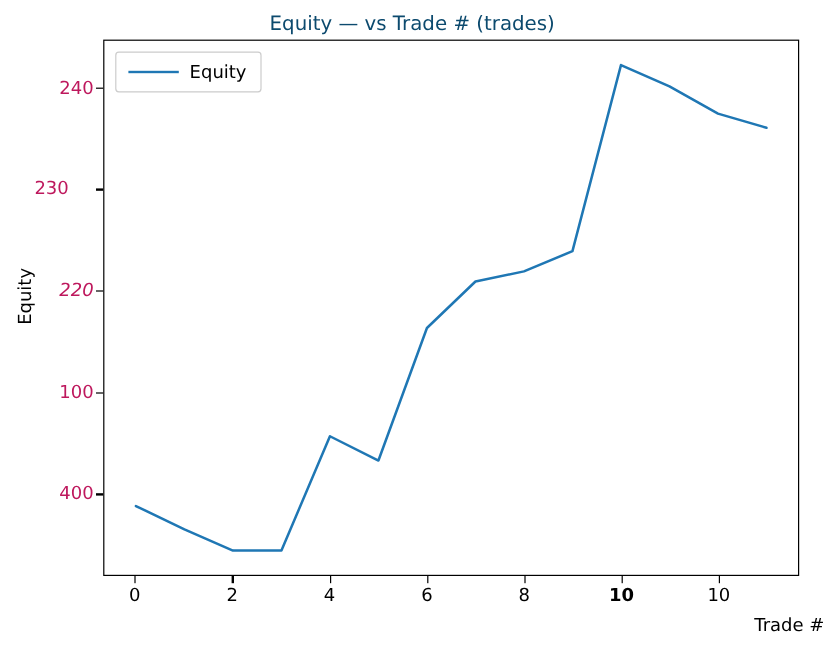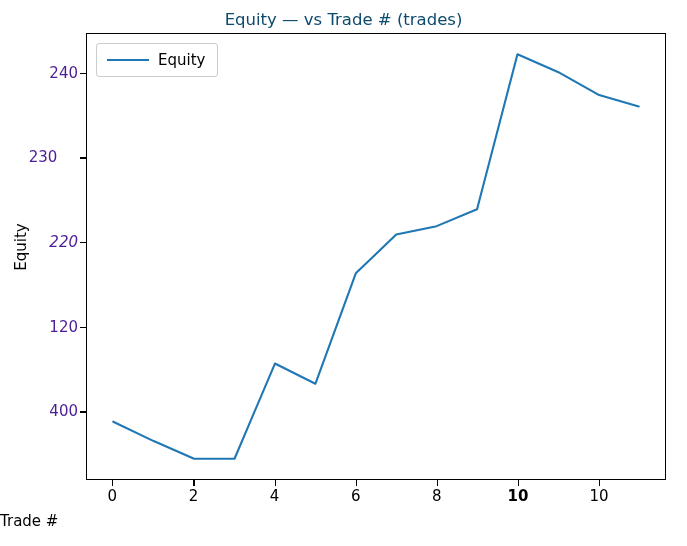--- a/index.html
+++ b/index.html
@@ -46,21 +46,21 @@
     width: 100%;
     height: 100%;
     display: block;
   }
   .ytick-label {
     position: absolute;
     right: 0;
     width: 70px;
     text-align: right;
     font-size: 15px;
-    color: #4c1d95;
+    color: #be185d;
     transform: translateY(-50%);
     white-space: nowrap;
   }
   #ytick-labels {
     position: absolute;
     left: 0;
     top: 0;
     width: 78px;
     height: 546px;
   }
@@ -86,21 +86,21 @@
     top: 480px;
     width: 1.1px;
     height: 6px;
     background: #000000;
   }
   #xaxis-label {
     position: absolute;
     left: 0;
     top: 512px;
     width: 687px;
-    text-align: left;
+    text-align: right;
     font-size: 15px;
     color: #000000;
   }
   #yaxis-label {
     position: absolute;
     left: -109px;
     top: 238px;
     width: 260px;
     text-align: center;
     font-size: 15px;
@@ -138,21 +138,21 @@
 <body>
 
 <div id="figure">
 
   <div id="chart-title">Equity — vs Trade # (trades)</div>
 
   <div id="yaxis-label">Equity</div>
 
   <div id="ytick-labels">
       <div class="ytick-label" style="top: 411.426px;">400</div>
-      <div class="ytick-label" style="top: 326.767px;">120</div>
+      <div class="ytick-label" style="top: 326.767px;">100</div>
       <div class="ytick-label" style="top: 242.108px; font-style: italic;">220</div>
       <div class="ytick-label" style="top: 157.449px; text-align: center;">230</div>
       <div class="ytick-label" style="top: 72.7898px;">240</div>
     </div>
 
   <div id="plot-area">
     <svg id="plot-svg" viewBox="0 0 580 447" preserveAspectRatio="none">
       <polyline id="series-line" fill="none" stroke="#1f77b4" stroke-width="2.1" stroke-linejoin="round" stroke-linecap="round" points="26.36,389.43 66.92,408.90 107.48,426.68 148.04,426.68 188.60,331.02 229.16,351.34 269.72,240.43 310.28,201.49 350.84,193.02 391.40,176.09 431.96,20.32 472.52,38.10 513.08,60.95 553.64,72.81"></polyline>
     </svg>
   </div>

